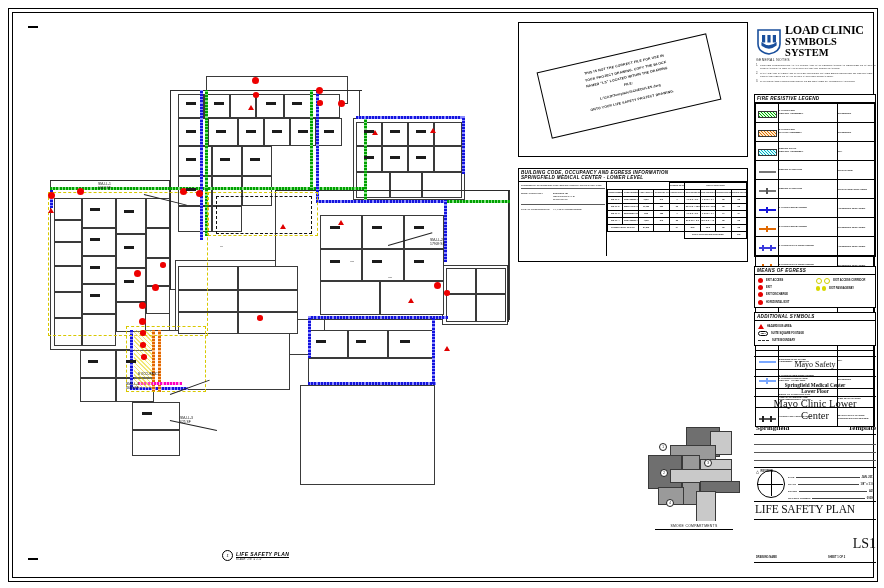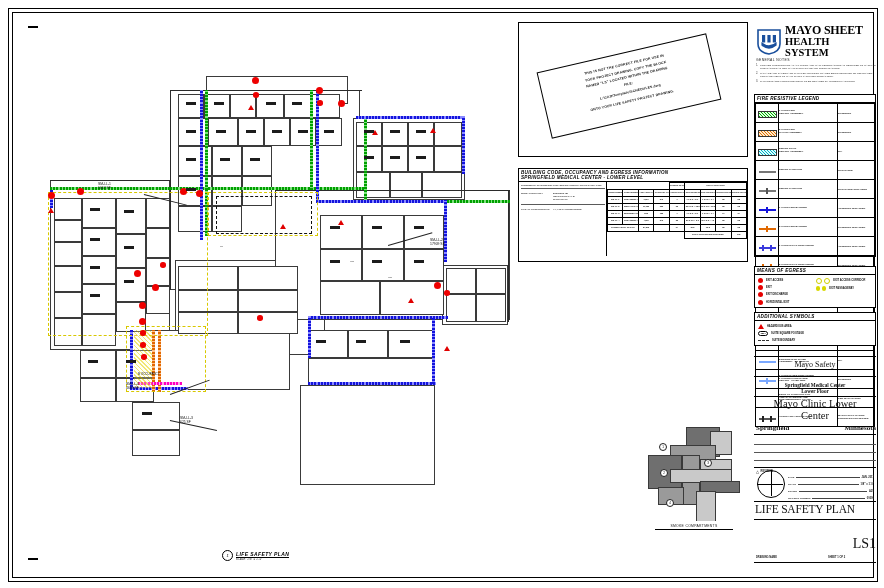--- a/index.html
+++ b/index.html
@@ -520,22 +520,22 @@
     <div class="logo-shield">
       <svg width="26" height="27" viewBox="0 0 26 27">
         <path d="M2 2 H24 V16 Q24 24 13 26 Q2 24 2 16 Z" fill="#ffffff" stroke="#1a4f9c" stroke-width="1.6"></path>
         <path d="M6 7 h3.2 v7.5 h-3.2 z" fill="#1a4f9c"></path>
         <path d="M11.4 7 h3.2 v7.5 h-3.2 z" fill="#1a4f9c"></path>
         <path d="M16.8 7 h3.2 v7.5 h-3.2 z" fill="#1a4f9c"></path>
         <path d="M5.4 14 q7.6 6.4 15.2 0 v3.6 q-7.6 6.2 -15.2 0 z" fill="#1a4f9c"></path>
       </svg>
     </div>
     <div class="logo-txt">
-      <div class="logo-l1">MAYO SHEET</div>
-      <div class="logo-l2">HEALTH SYSTEM</div>
+      <div class="logo-l1">LOAD CLINIC</div>
+      <div class="logo-l2">SYMBOLS SYSTEM</div>
     </div>
   </div>
 
   <div class="gn-head">GENERAL NOTES</div>
   <div class="gn-list">
     <div class="gn-item">
       <div class="gn-num">1.</div>
       <div class="gn-body">PROVIDE FIRESTOPPING AT ALL FLOOR AND WALL PENETRATIONS AS REQUIRED TO MAINTAIN FIRE RATINGS AS PER MAYO CLINIC STANDARD SPECIFICATIONS.</div>
     </div>
     <div class="gn-item">
@@ -778,21 +778,21 @@
   <div class="tb-line" style="top:376px;"></div>
 
   <div class="tb-c" style="top:382px;font-size:5.2px;font-weight:bold;">Springfield Medical Center</div>
   <div class="tb-c" style="top:388px;font-size:5.2px;font-weight:bold;">Lower Floor</div>
   <div class="tb-line" style="top:396px;"></div>
 
   <div class="tb-c" style="top:398px;font-size:10.5px;">Mayo Clinic Lower</div>
   <div class="tb-c" style="top:410px;font-size:10.5px;">Center</div>
 
   <div class="tb-c" style="top:424px;font-size:7px;font-weight:bold;text-align:left;padding-left:2px;">Springfield</div>
-  <div class="tb-c" style="top:424px;font-size:7px;font-weight:bold;text-align:right;padding-right:2px;">Minnesota</div>
+  <div class="tb-c" style="top:424px;font-size:7px;font-weight:bold;text-align:right;padding-right:2px;">Template</div>
   <div class="tb-line" style="top:434px;"></div>
 
   <div class="tb-thin" style="top:444px;"></div>
   <div class="tb-thin" style="top:452px;"></div>
   <div class="tb-thin" style="top:460px;"></div>
   <div class="tb-line" style="top:467px;"></div>
 
   <div style="position:absolute;left:756px;top:469px;display:flex;align-items:center;">
     <span style="font-size:4px;">△</span>
     <span style="font-size:2.6px;font-weight:bold;margin-left:1.5px;color:#222;">REVISION</span>

